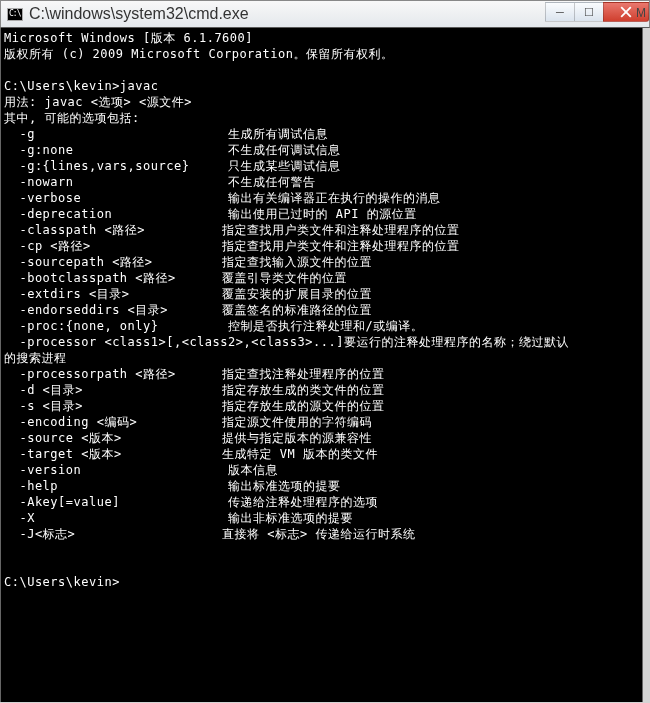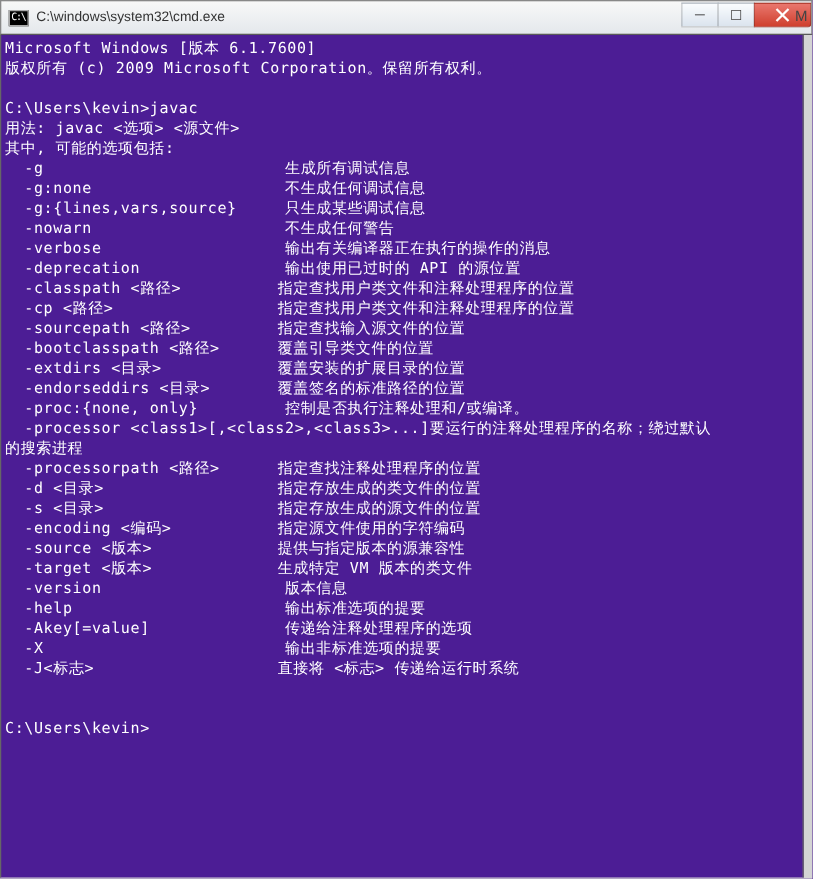--- a/index.html
+++ b/index.html
@@ -28,21 +28,21 @@
       line-height: 7px;
       font-family: monospace;
       text-align: left;
       padding: 1px;
       margin-right: 6px;
       border: 1px solid #aaa;
       display: inline-block;
       letter-spacing: -1px;
     }
     .title-text {
-      font-size: 11px;
+      font-size: 16px;
       color: #333;
       font-family: Tahoma, sans-serif;
     }
     .window-controls {
       margin-left: auto;
       display: flex;
       height: 20px;
       margin-top: -4px;
     }
     .win-btn {
@@ -61,21 +61,21 @@
       color: #444;
     }
     .win-btn.close {
       width: 46px;
       background: linear-gradient(to bottom, #e9786e, #cf3f2e);
       color: #fff;
       border-bottom-right-radius: 3px;
     }
     .win-btn.close svg { width: 12px; height: 12px; }
     .terminal {
-      background: #4c1d95;
+      background: #000000;
       color: #fff;
       width: 643px;
       height: 674px;
       font-size: 12px;
       line-height: 16px;
       padding: 2px 3px;
       white-space: pre;
       font-family: "NSimSun", "SimSun", monospace;
       border-left: 1px solid #666;
       border-right: 1px solid #666;

